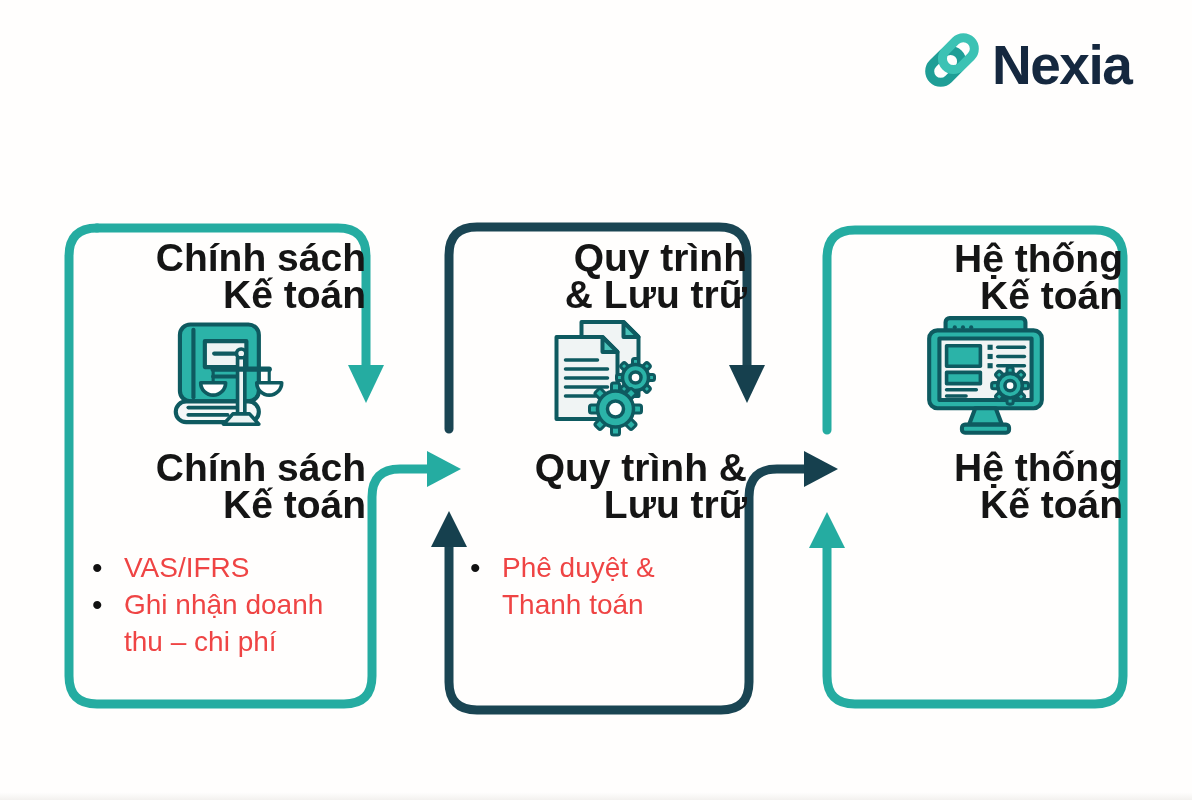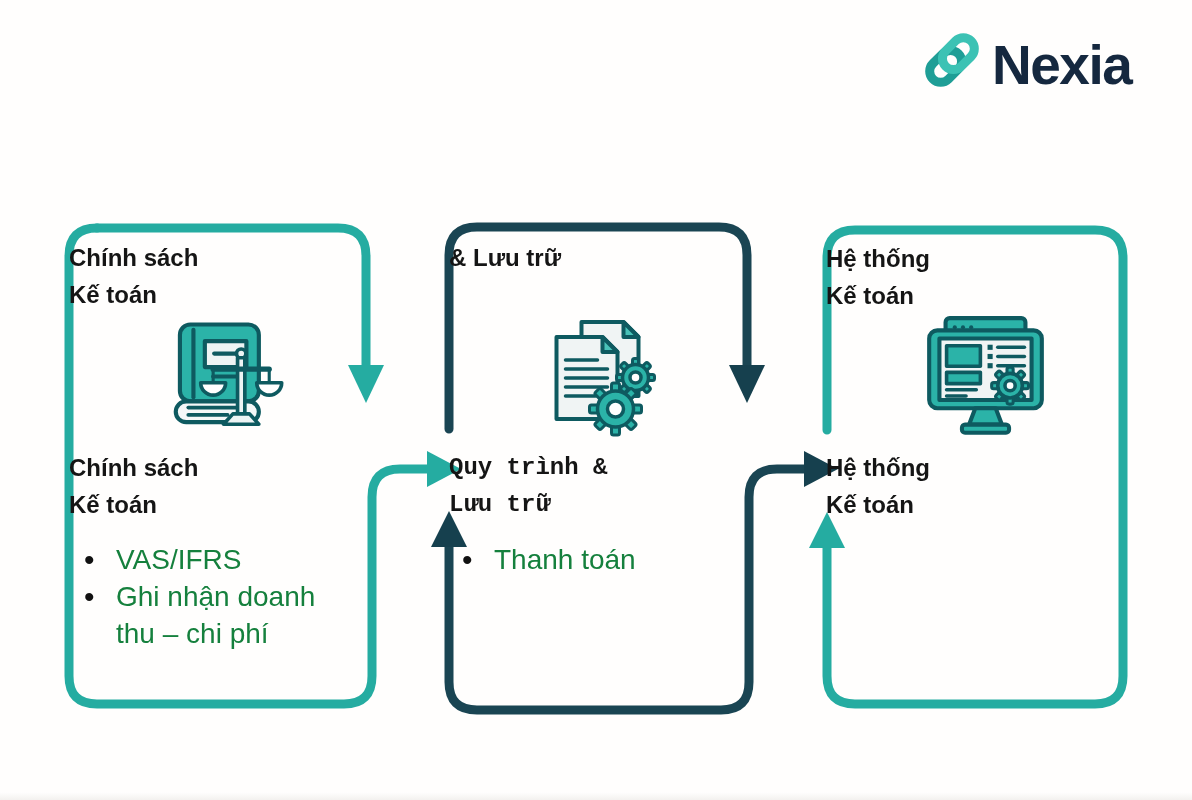--- a/index.html
+++ b/index.html
@@ -12,32 +12,32 @@
   .logo-text{font-size:55px;font-weight:700;color:#15283f;letter-spacing:-1.5px;line-height:62px;}
   
   .page-title{
     position:absolute;left:57px;top:116px;width:1000px;
     font-size:47px;font-weight:700;color:#1ea79e;letter-spacing:-0.5px;
   }
   
   .diagram-svg{position:absolute;left:0;top:0;width:1192px;height:800px;}
   
   .box-header,.box-subtitle{
-    position:absolute;text-align:left;font-weight:700;color:#151515;
-    font-size:24px;line-height:37px;
+    position:absolute;text-align:right;font-weight:700;color:#151515;
+    font-size:39px;line-height:37px;
   }
   .hdr1{left:69px;top:239px;width:297px;}
   .hdr2{left:449px;top:239px;width:298px;}
   .hdr3{left:826px;top:240px;width:297px;}
   .sub1{left:69px;top:449px;width:297px;}
-  .sub2{left:449px;top:449px;width:298px;font-family:Liberation Mono, monospace;}
+  .sub2{left:449px;top:449px;width:298px;}
   .sub3{left:826px;top:449px;width:297px;}
   .bullets{
-    position:absolute;margin:0;padding:0;list-style:none;
-    font-size:28px;line-height:37px;color:#15803d;
+    position:absolute;margin:8px;padding:0;list-style:none;
+    font-size:28px;line-height:37px;color:#ef4444;
   }
   .bullets li{position:relative;padding-left:34px;margin:0;}
   .bullets li::before{content:"\2022";position:absolute;left:2px;top:0;font-size:30px;color:#111;}
   .ul1{left:82px;top:541px;width:262px;}
   .ul2{left:460px;top:541px;width:252px;}
   .ul3{left:840px;top:541px;width:240px;}
   .box-icon{position:absolute;}
   .icon1{left:155px;top:310px;}
   .icon2{left:535px;top:314px;}
   .icon3{left:918px;top:314px;}
@@ -118,20 +118,21 @@
     <li>
       <div>VAS/IFRS</div>
     </li>
     <li>
       <div>Ghi nhận doanh</div>
       <div>thu – chi phí</div>
     </li>
   </ul>
 
   <div class="box-header hdr2">
+    <div>Quy trình</div>
     <div>&amp; Lưu trữ</div>
   </div>
   <span class="box-icon icon2">
     <svg width="135" height="130" viewBox="0 0 130 130">
       <g stroke="#0E5A60" stroke-linecap="round" stroke-linejoin="round">
         <path d="M 44 8 H 86 L 101 23 V 82 H 44 Z" fill="#F0F4F4" stroke-width="4"></path>
         <path d="M 86 8 V 23 H 101 Z" fill="#49C2B8" stroke-width="4"></path>
         <path d="M 19 23 H 65 L 80 38 V 105 H 19 Z" fill="#F0F4F4" stroke-width="4"></path>
         <path d="M 65 23 V 38 H 80 Z" fill="#49C2B8" stroke-width="4"></path>
         <line x1="28" y1="46" x2="60" y2="46" stroke-width="3.5"></line>
@@ -159,20 +160,21 @@
         </g>
       </g>
     </svg>
   </span>
   <div class="box-subtitle sub2">
     <div>Quy trình &amp;</div>
     <div>Lưu trữ</div>
   </div>
   <ul class="bullets ul2">
     <li>
+      <div>Phê duyệt &amp;</div>
       <div>Thanh toán</div>
     </li>
   </ul>
 
   <div class="box-header hdr3">
     <div>Hệ thống</div>
     <div>Kế toán</div>
   </div>
   <span class="box-icon icon3">
     <svg width="135" height="128" viewBox="0 0 130 125">

